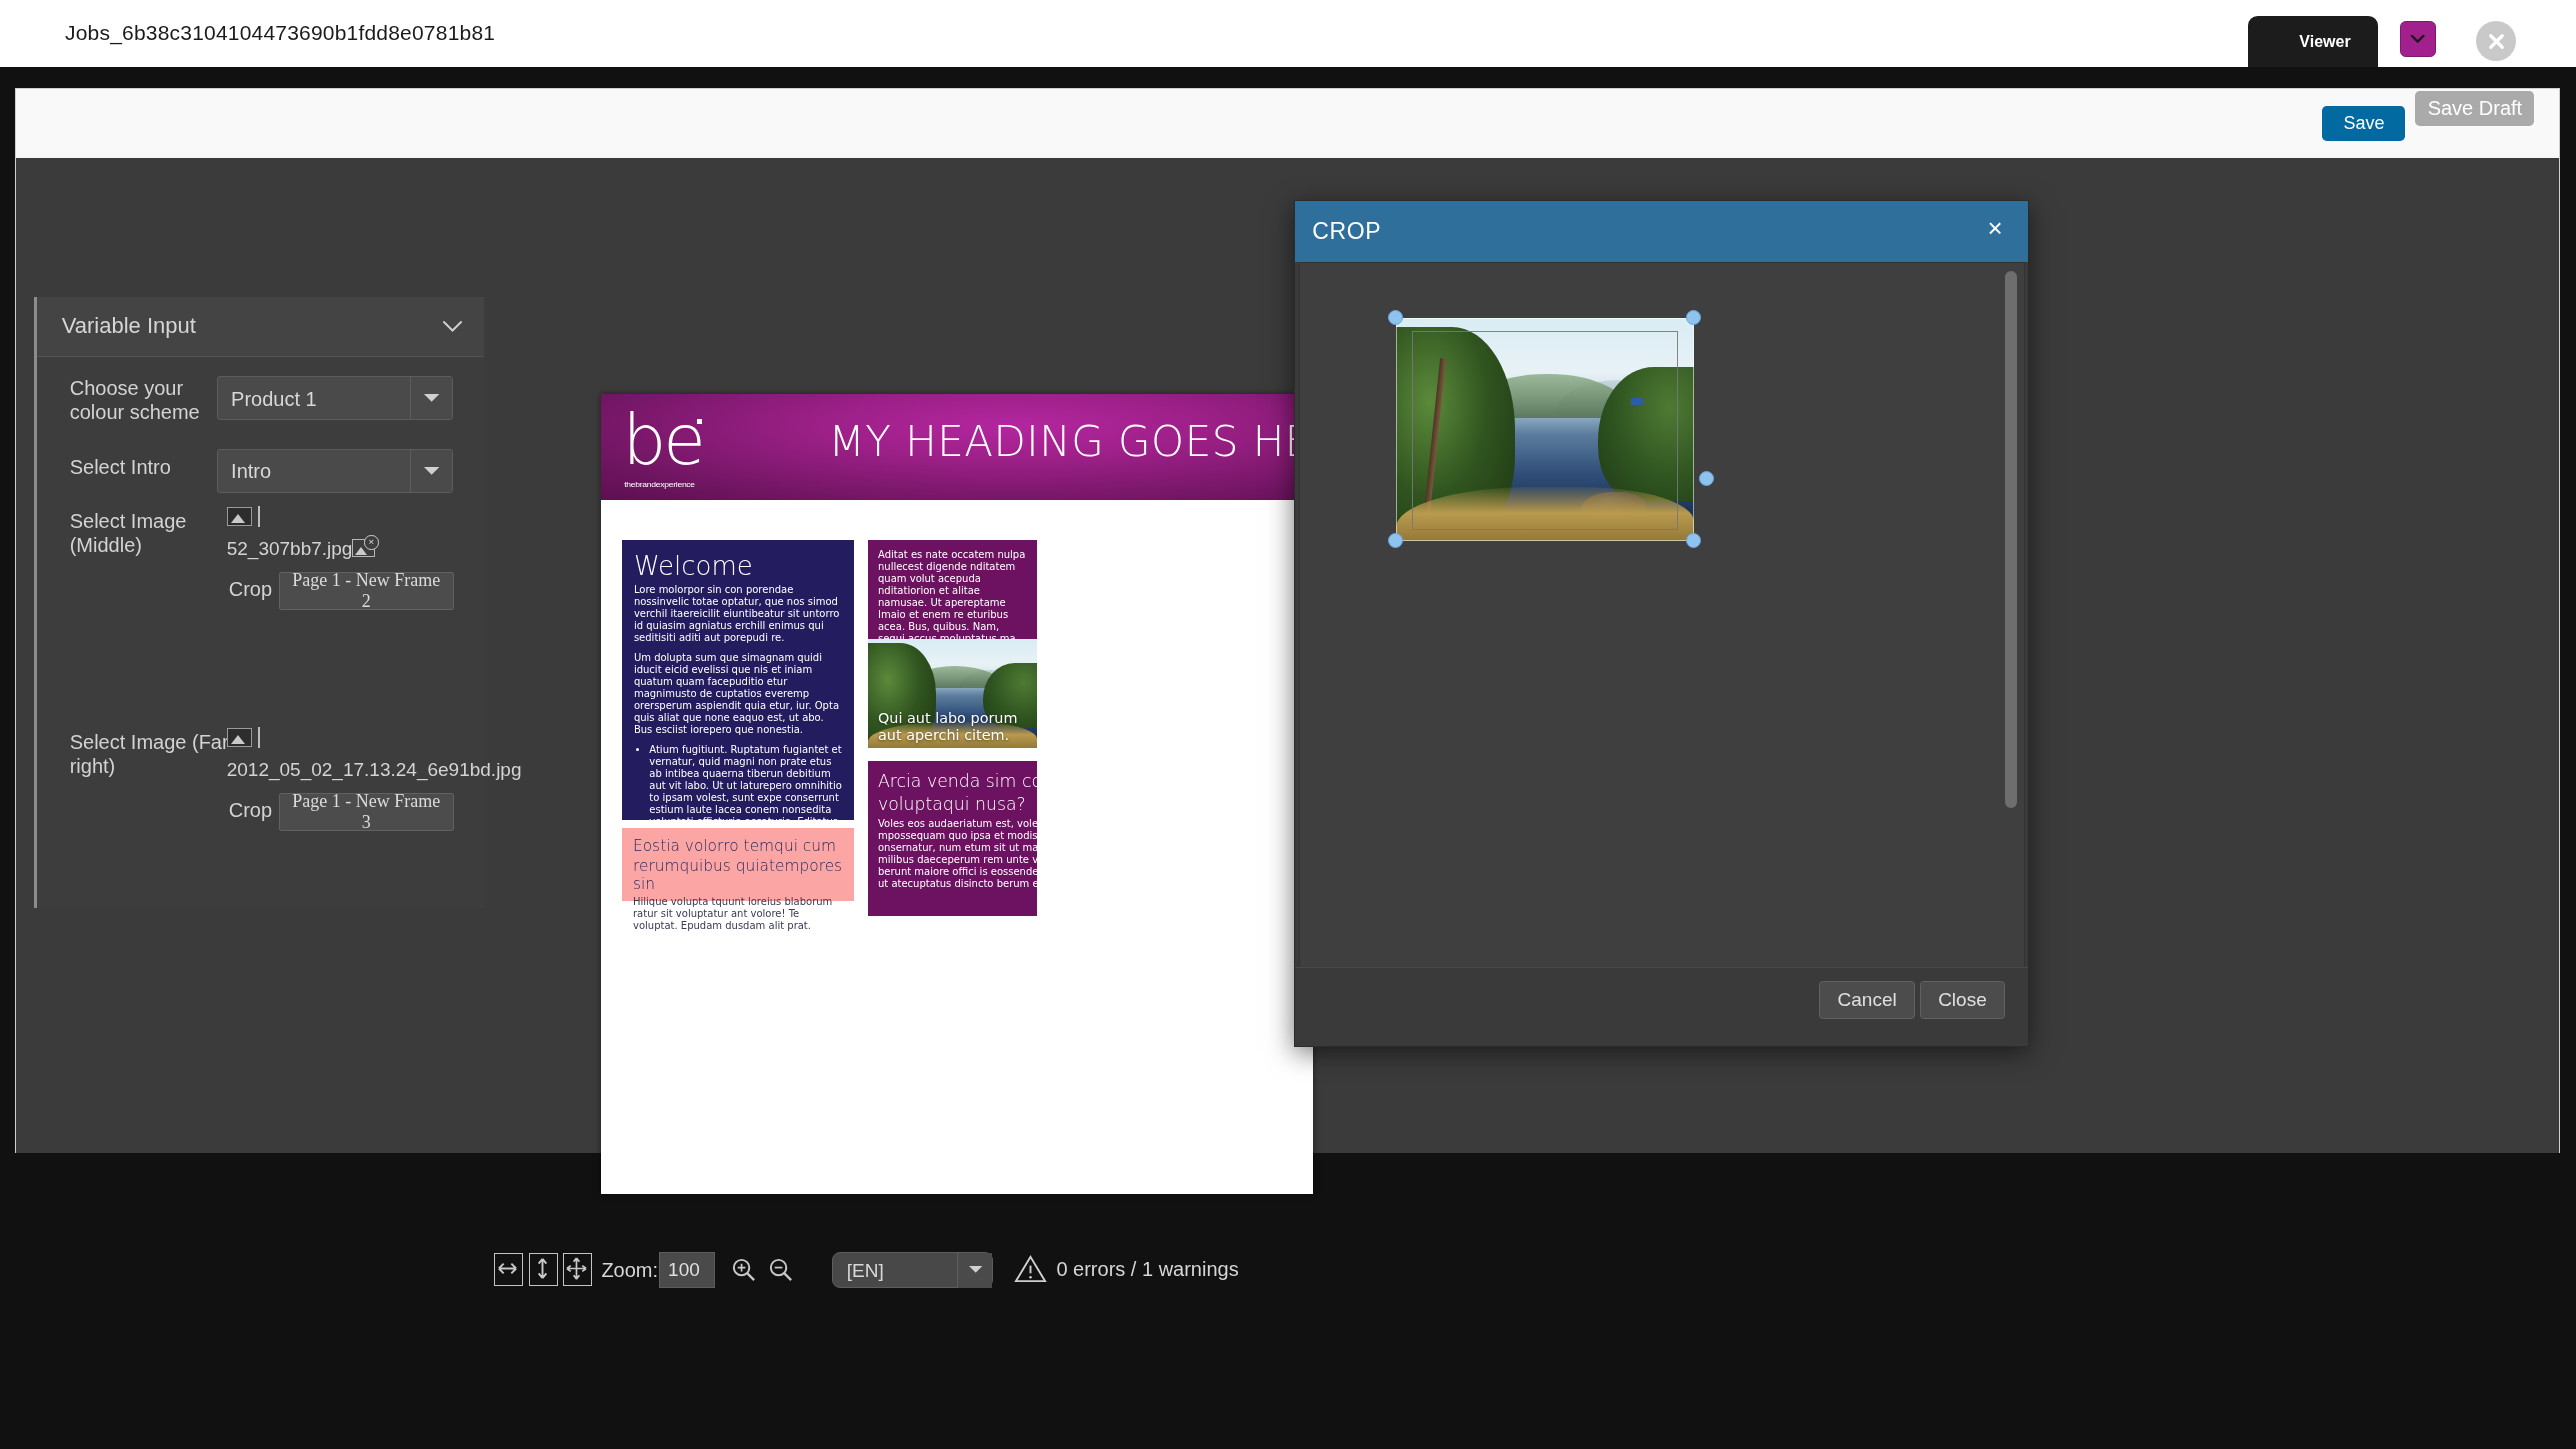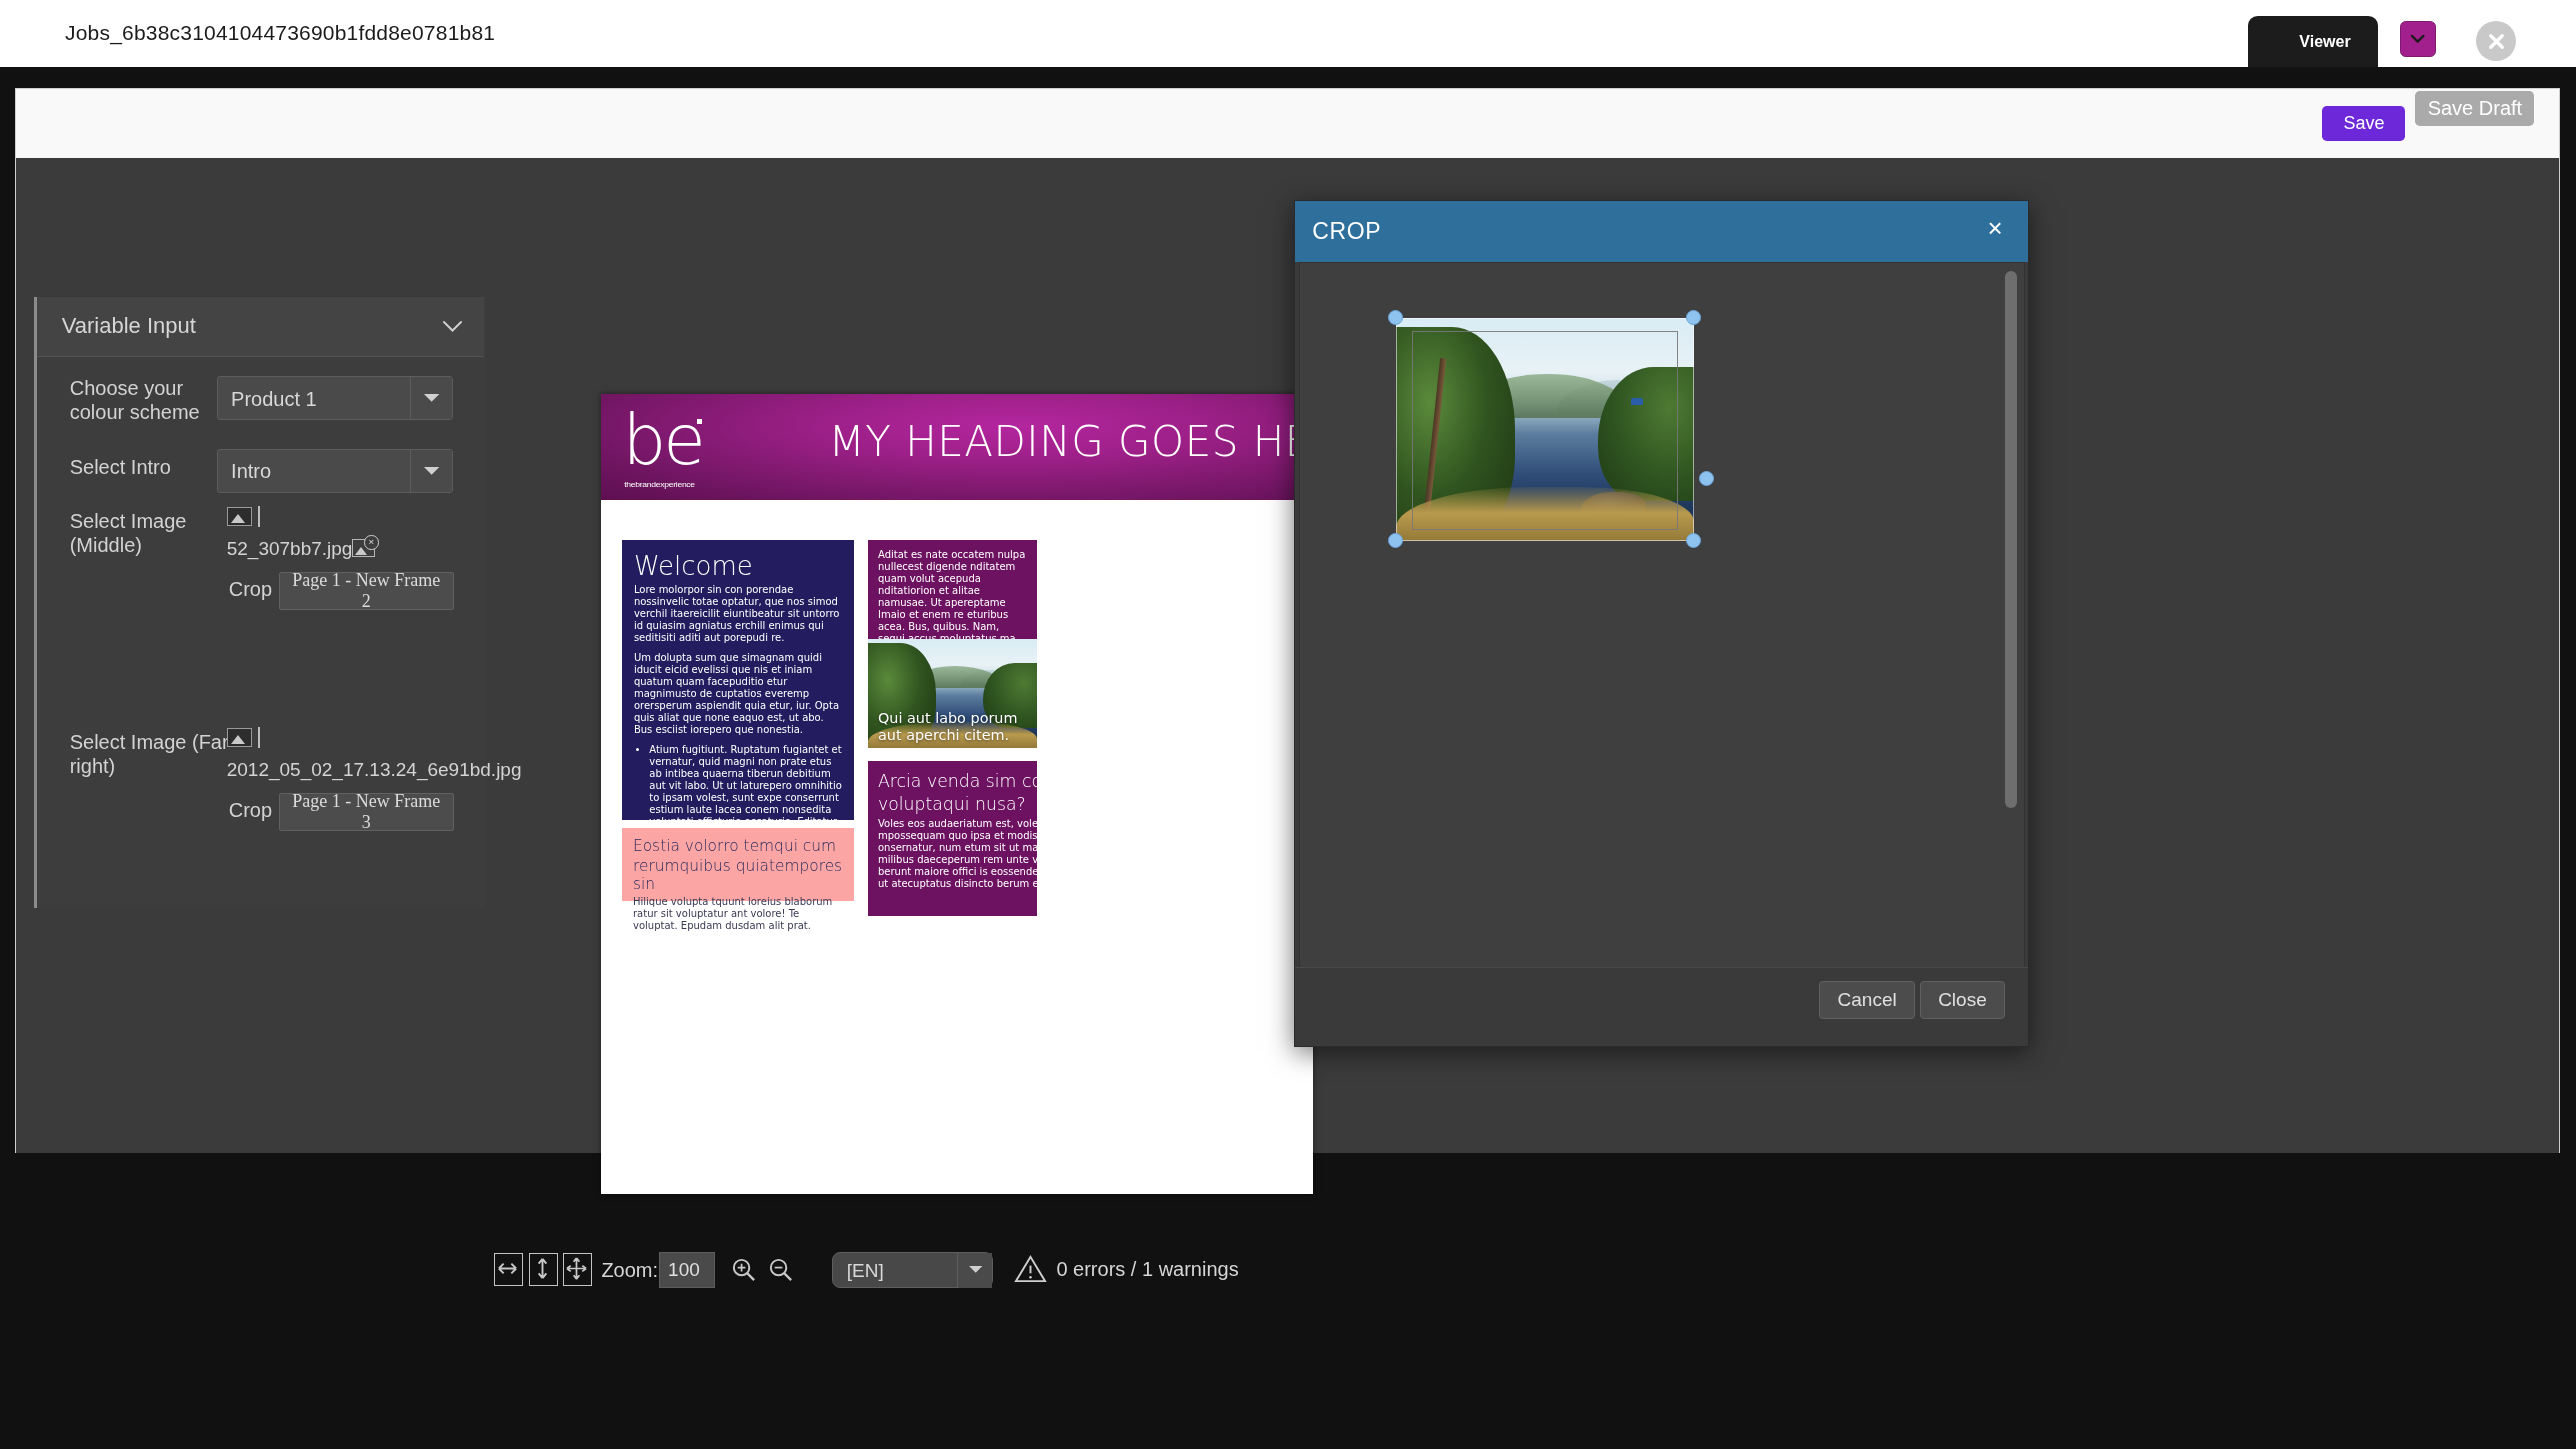--- a/index.html
+++ b/index.html
@@ -28,21 +28,21 @@
     background: #111111; }
 
   
   .shell { position: absolute; left: 15.4px; top: 21px; width: 2545px; height: 1065px;
     background: #f8f8f8; border: 1px solid #cfcfcf; }
 
   
   .edtoolbar { position: absolute; left: 0; top: 0; width: 2543px; height: 67px;
     background: #f9f9f9; }
   .btn-save { position: absolute; right: 154px; top: 17.3px; width: 83px; height: 35px;
-    background: #6d28d9; color: #ffffff; border: none; border-radius: 4.8px;
+    background: #0369a1; color: #ffffff; border: none; border-radius: 4.8px;
     font-size: 18px; font-family: "Liberation Sans", sans-serif; cursor: pointer; }
   .btn-savedraft { position: absolute; right: 25px; top: 2px; width: 119px; height: 35px;
     background: #aaaaaa; color: #ffffff; border: none; border-radius: 4.8px;
     font-size: 20px; font-family: "Liberation Sans", sans-serif; cursor: pointer; }
 
   
   .workspace { position: absolute; left: 0; top: 69px; width: 2543px; height: 995px;
     background: #3b3b3b; }
 
   

